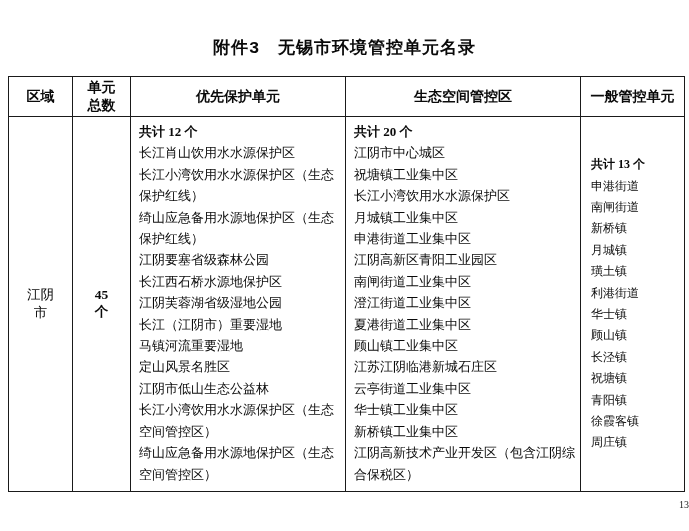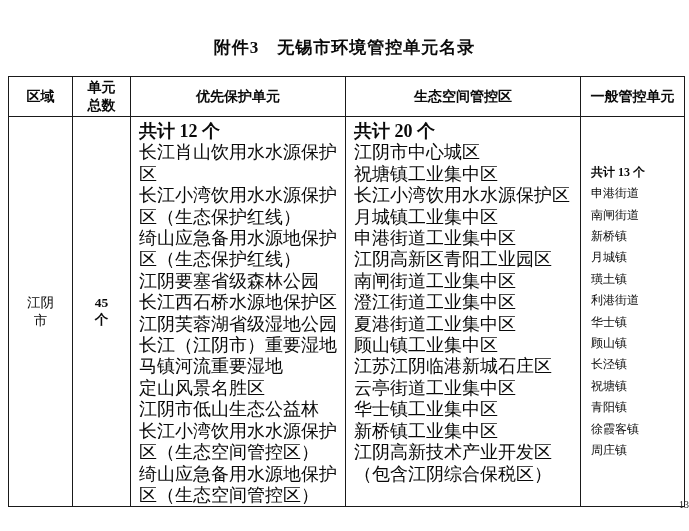--- a/index.html
+++ b/index.html
@@ -20,20 +20,21 @@
   }
   .title {
     position: absolute;
     top: 36px;
     left: 0;
     width: 100%;
     text-align: center;
     font-size: 17px;
     font-weight: bold;
     letter-spacing: 1px;
+    font-family: Liberation Mono, monospace;
   }
   table.ctable {
     position: absolute;
     left: 8px;
     top: 76px;
     width: 676px;
     border-collapse: collapse;
     table-layout: fixed;
   }
   .ctable th, .ctable td {
@@ -53,21 +54,21 @@
   }
   td.c-center {
     text-align: center;
     vertical-align: middle;
     font-size: 13.5px;
     padding: 0 16px;
   }
   td.c-total { font-weight: bold; }
   td.c-list {
     vertical-align: top;
-    font-size: 18px;
+    font-size: 13px;
     padding: 4px 2px 0 8px;
   }
   td.c-general {
     vertical-align: middle;
     font-size: 12px;
     padding: 0 2px 0 10px;
   }
   .summary {
     font-weight: bold;
     line-height: 21.4px;

